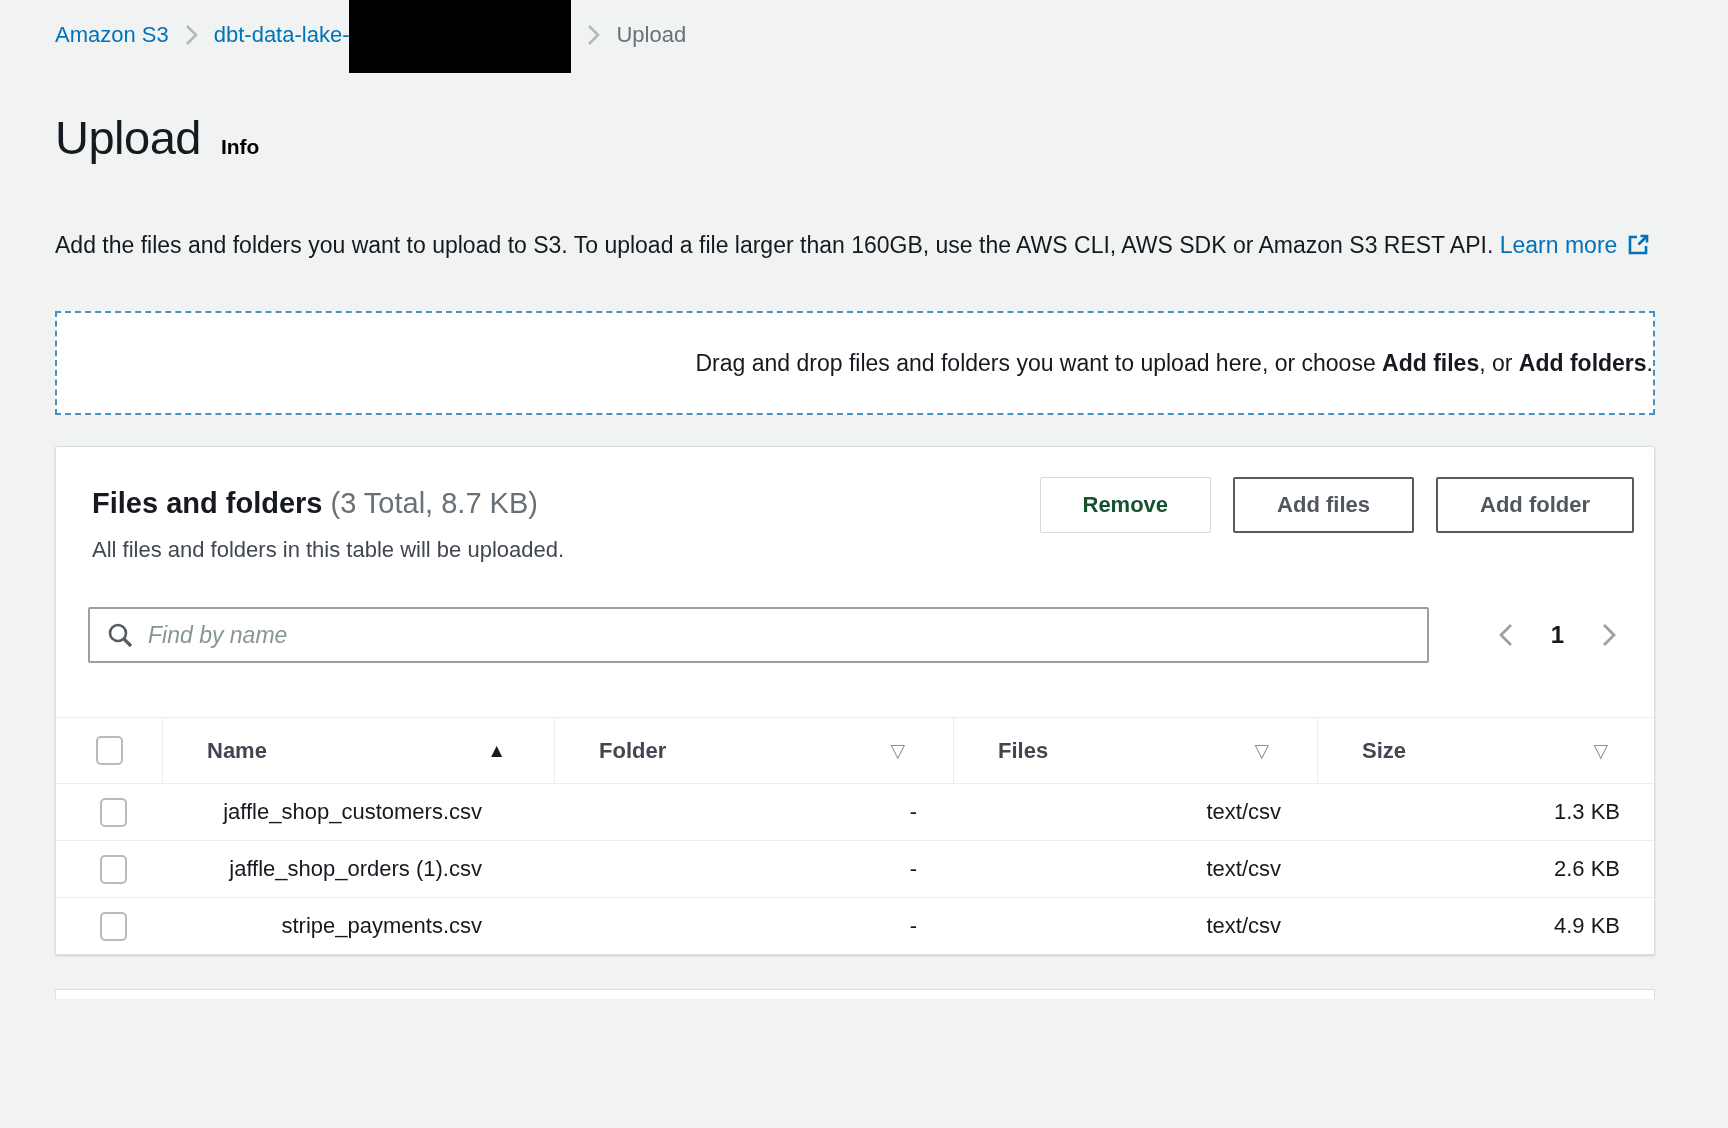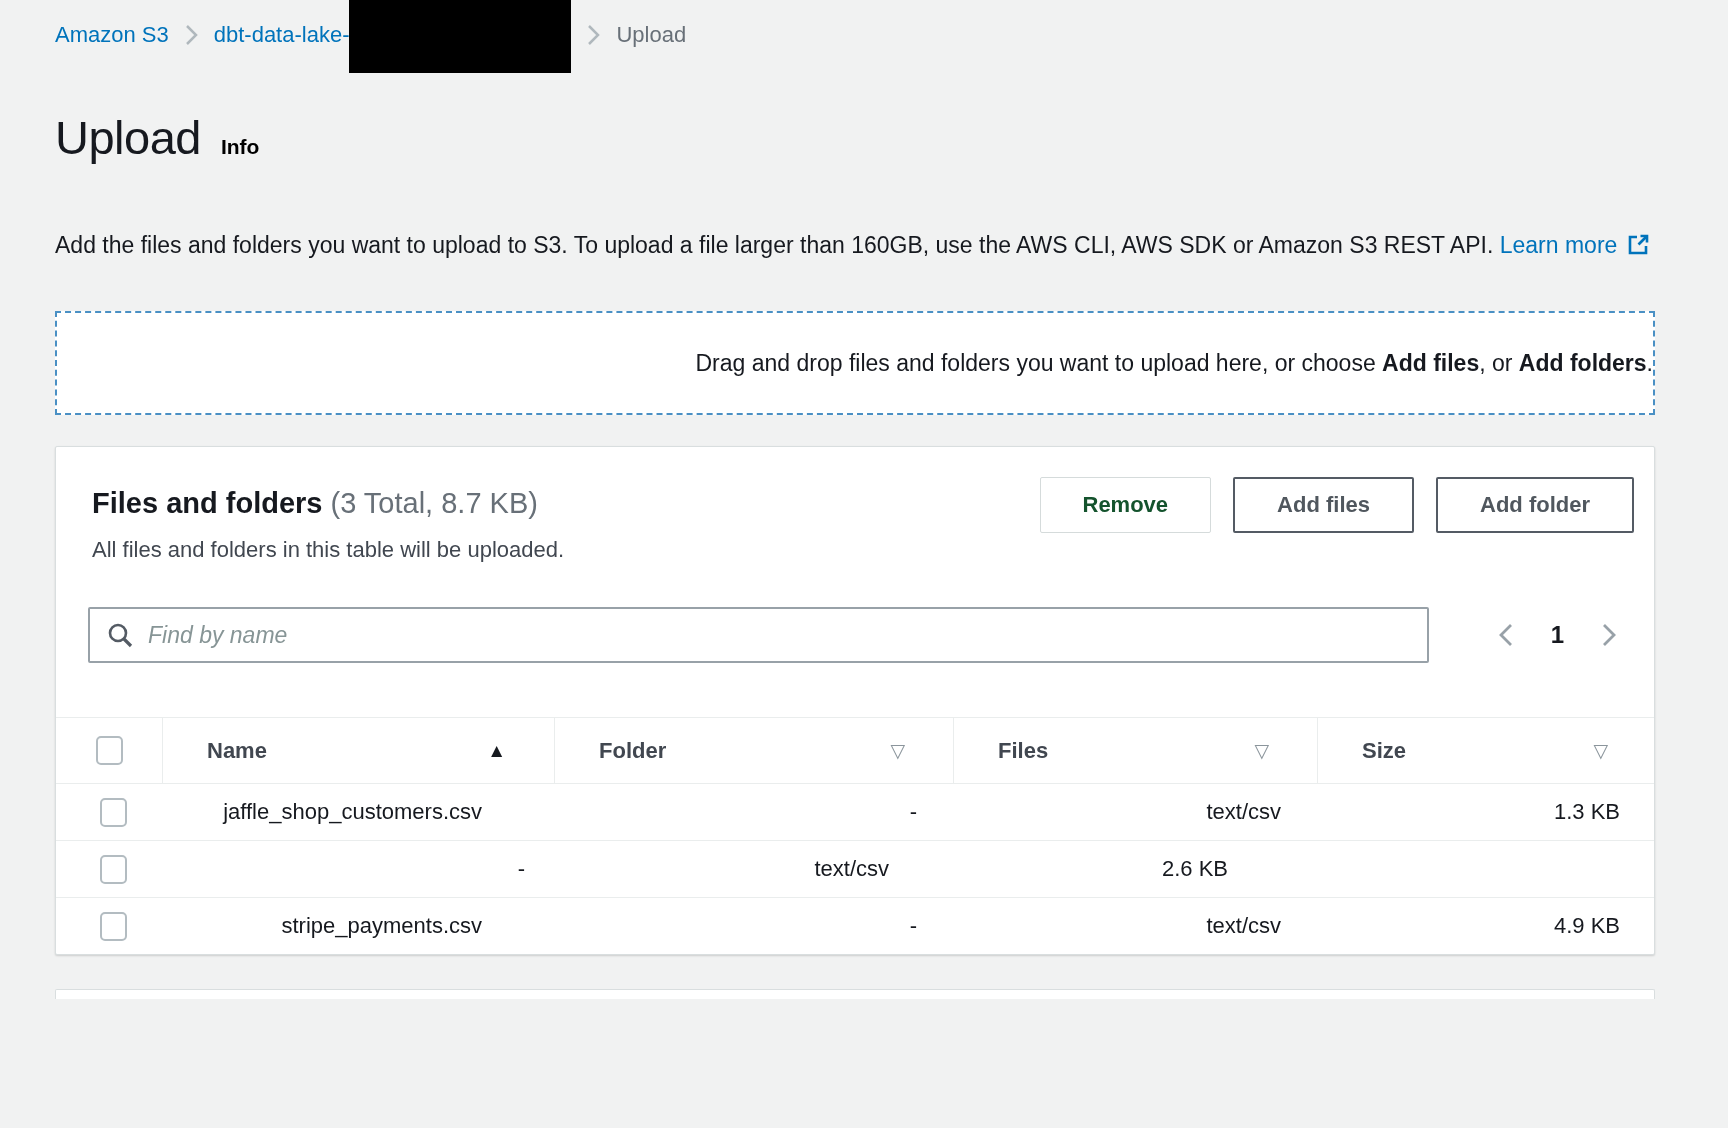--- a/index.html
+++ b/index.html
@@ -220,20 +220,21 @@
         <div class="td td-name col-name">jaffle_shop_customers.csv</div>
         <div class="td col-folder">-</div>
         <div class="td col-type">text/csv</div>
         <div class="td col-size">1.3 KB</div>
       </div>
 
       <div class="tr">
         <div class="td col-check" style="display:flex;justify-content:center;padding:0;">
           <span class="checkbox"></span>
         </div>
+        <div class="td td-name col-name">jaffle_shop_orders (1).csv</div>
         <div class="td col-folder">-</div>
         <div class="td col-type">text/csv</div>
         <div class="td col-size">2.6 KB</div>
       </div>
 
       <div class="tr">
         <div class="td col-check" style="display:flex;justify-content:center;padding:0;">
           <span class="checkbox"></span>
         </div>
         <div class="td td-name col-name">stripe_payments.csv</div>

